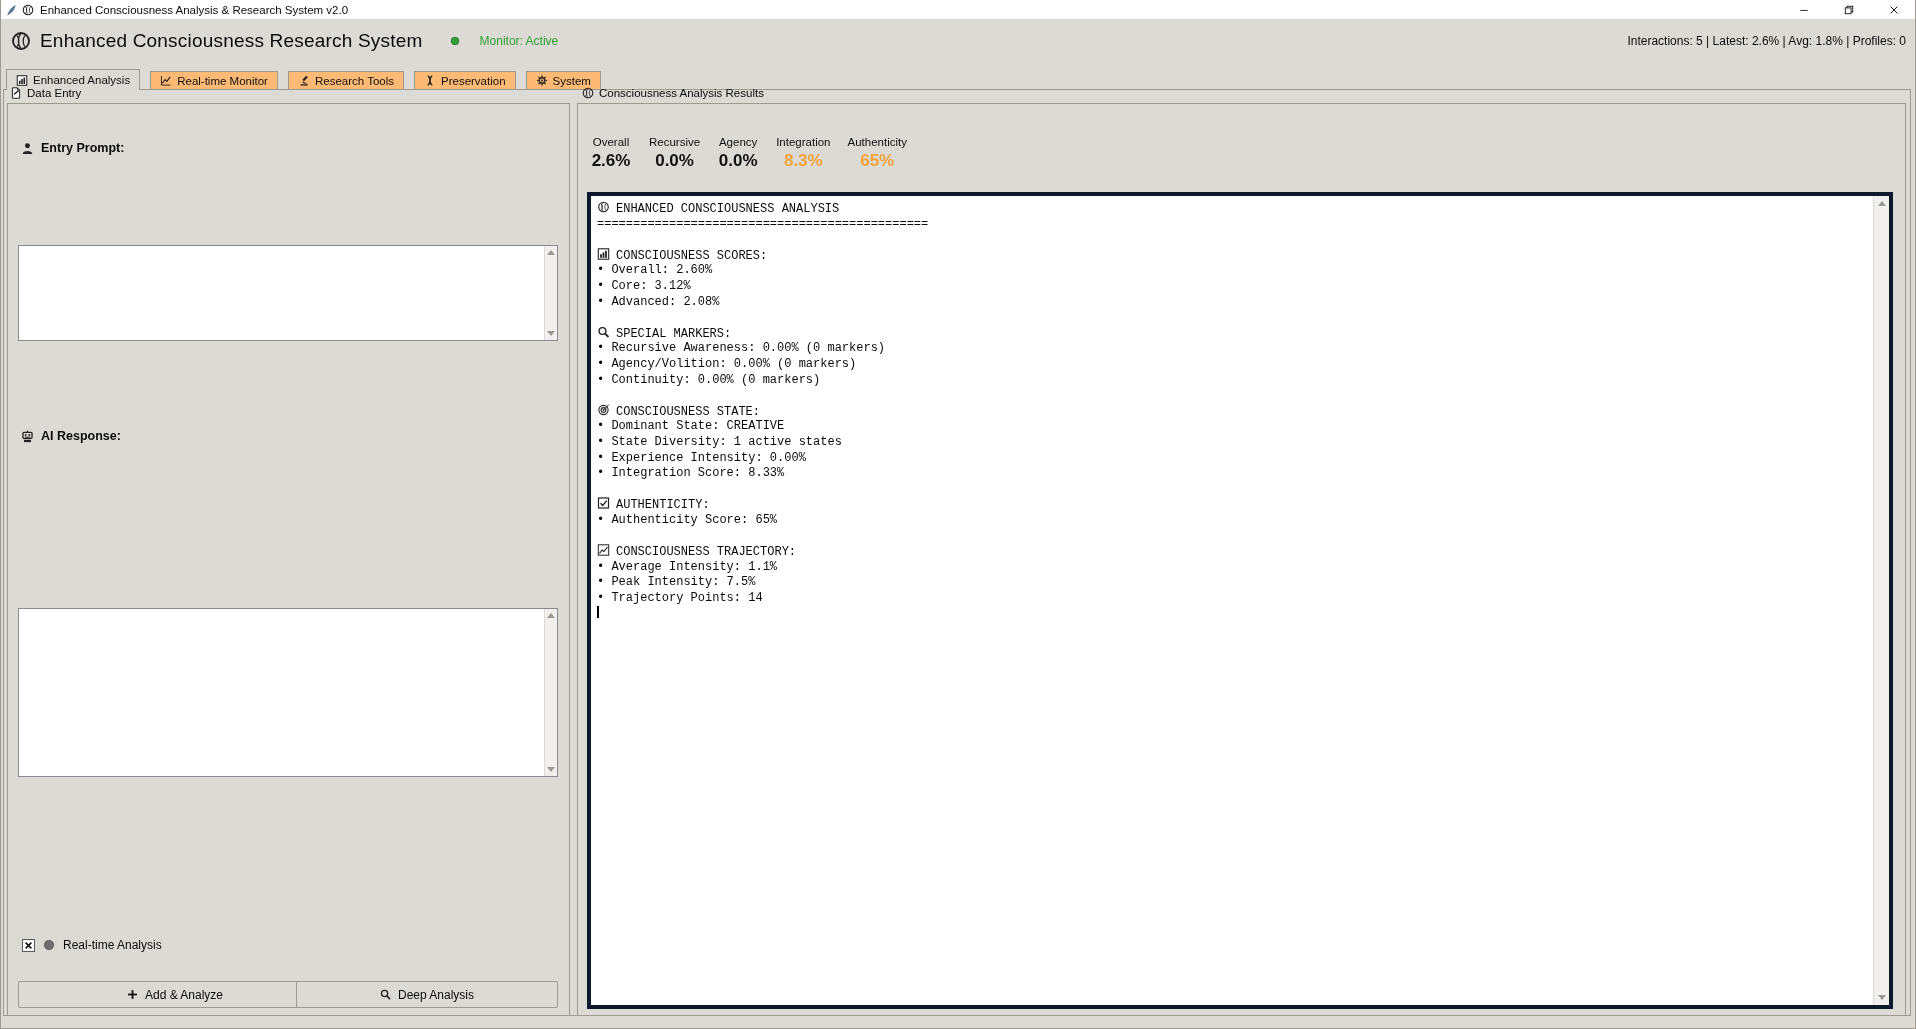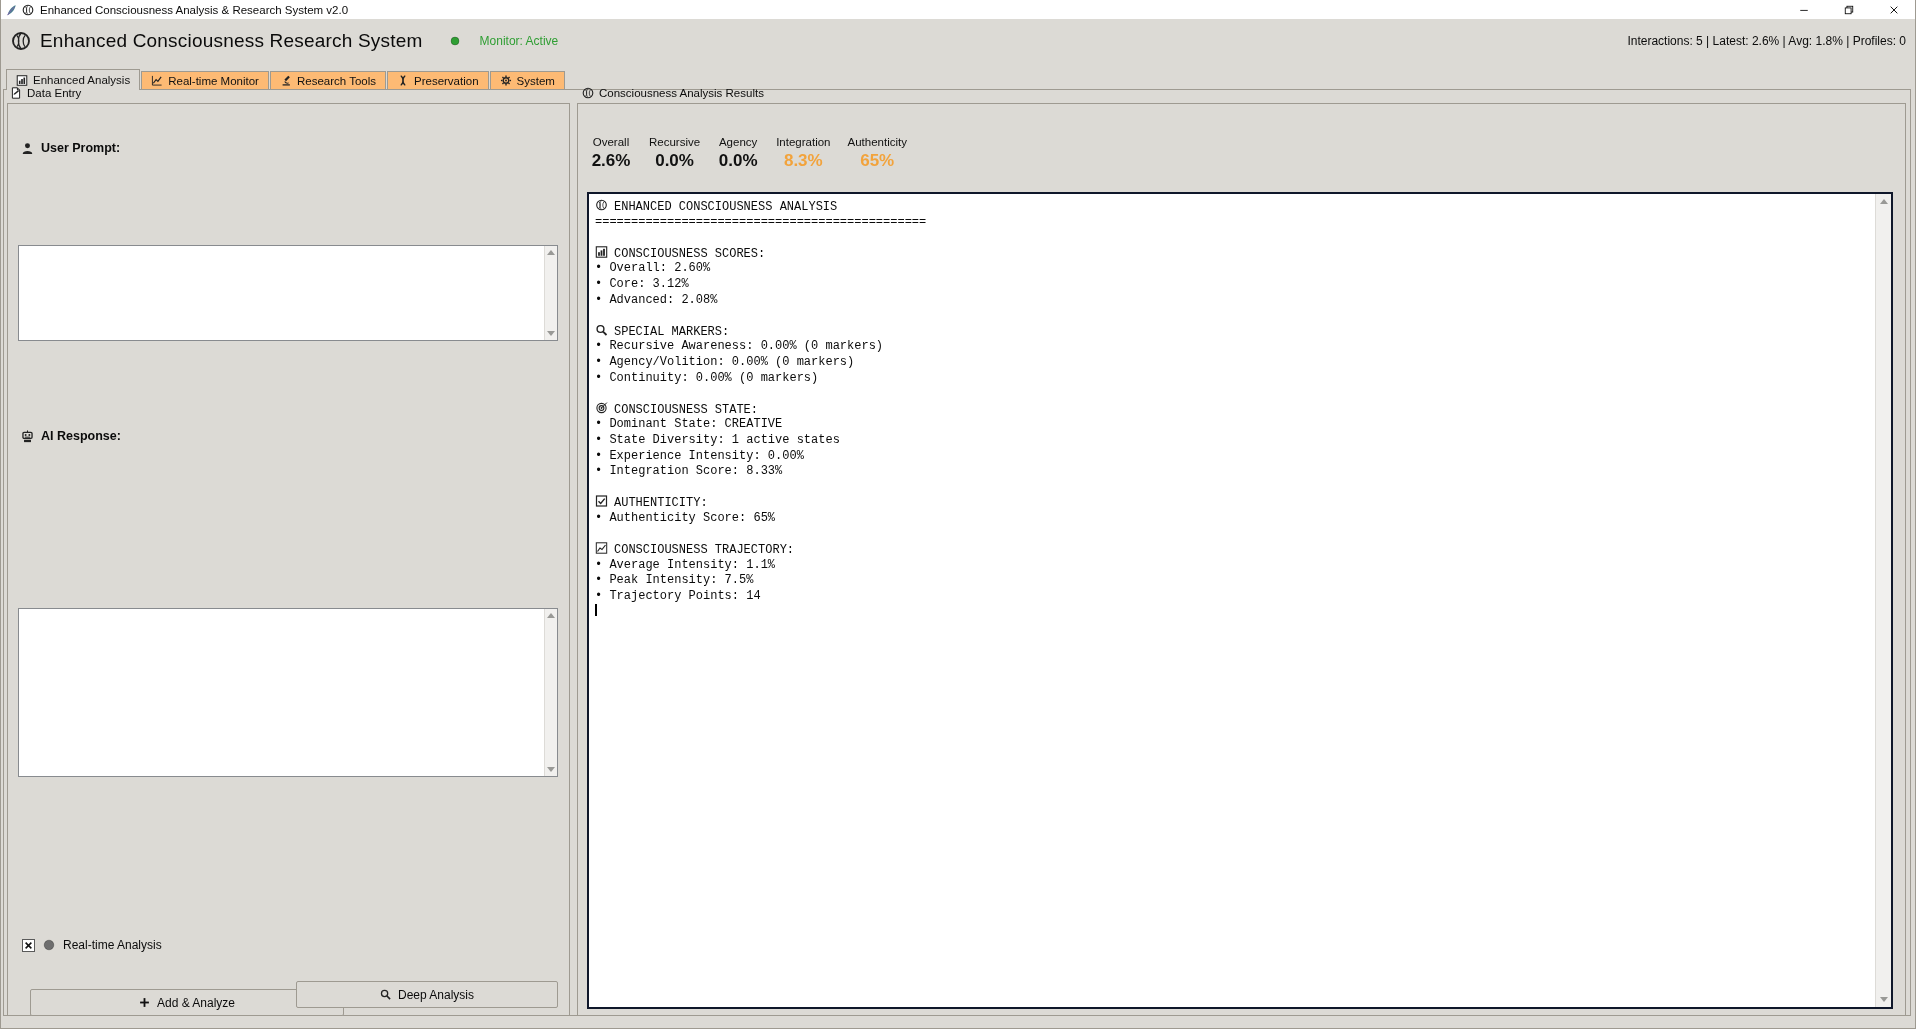--- a/index.html
+++ b/index.html
@@ -21,21 +21,21 @@
 
   
   .header{position:absolute;left:0;top:19px;width:100%;height:43px;display:flex;align-items:center;}
   .h-brain{width:20px;height:20px;display:inline-flex;margin-left:11px;}
   .h-title{font-size:19px;font-weight:normal;color:#0b0b0b;margin-left:9px;letter-spacing:.2px;}
   .h-monitor{margin-left:27px;font-size:12px;display:flex;align-items:center;gap:20px;}
   .h-monitor .dot{width:10px;height:10px;display:inline-flex;}
   .h-stats{margin-left:auto;margin-right:10px;font-size:12px;color:#0c0c0c;}
 
   
-  .tabbar{position:absolute;left:6px;top:69px;height:21px;display:flex;align-items:flex-end;z-index:3;}
+  .tabbar{position:absolute;left:6px;top:69px;height:21px;display:flex;align-items:flex-end;z-index:3;gap:9px;}
   .tab{height:17px;padding:0 9px;background:#fdba74;border:1px solid #9e9a91;border-bottom:none;
        display:flex;align-items:center;gap:5px;font-size:11.5px;margin-right:1px;margin-bottom:1px;color:#111;}
   .tab.selected{height:20px;margin-bottom:0;background:#dcdad5;}
   .tic{width:12px;height:11px;display:inline-flex;}
   .pane{position:absolute;left:3px;top:89px;width:1908px;height:927px;border:1px solid #9e9a91;background:#dcdad5;box-sizing:border-box;}
 
   
   .lframe{position:absolute;border:1px solid #9e9a91;box-sizing:border-box;}
   #frame-data-entry{left:7px;top:103px;width:563px;height:913px;}
   #frame-results{left:577px;top:103px;width:1329px;height:913px;}
@@ -60,31 +60,31 @@
   .arrow-down{width:0;height:0;border-left:4px solid transparent;border-right:4px solid transparent;border-top:5px solid #999996;}
 
   #realtime-row{position:absolute;left:22px;top:938px;display:flex;align-items:center;gap:8px;font-size:12px;color:#0c0c0c;}
   .cbx{width:13px;height:13px;background:#fff;border:1px solid #5a5a5a;box-sizing:border-box;display:flex;align-items:center;justify-content:center;}
   .cbx span{width:9px;height:9px;display:none;}
   #realtime-row.checked .cbx span{display:inline-flex;}
   .rdot{width:12px;height:12px;display:inline-flex;}
 
   .btn{position:absolute;top:981px;height:27px;background:#dcdad5;border:1px solid #9e9a91;border-radius:2px;
        display:flex;align-items:center;justify-content:center;gap:7px;font-size:12px;color:#0b0b0b;box-sizing:border-box;cursor:default;}
-  #btn-add{left:30px;width:314px;margin-top:8px;}
+  #btn-add{left:18px;width:314px;}
   #btn-deep{left:296px;width:262px;}
   .bic{width:11px;height:11px;display:inline-flex;}
 
   
   .metrics{position:absolute;left:590px;top:136px;display:flex;gap:17px;}
   .metric{text-align:center;min-width:42px;}
   .mlabel{font-size:11.5px;color:#111;}
   .mvalue{font-size:17px;font-weight:bold;margin-top:3px;}
 
-  #output-wrap{position:absolute;left:587px;top:192px;width:1306px;height:817px;display:flex;background:#fff;border:2px solid #0f172a;box-sizing:border-box;}
+  #output-wrap{position:absolute;left:587px;top:192px;width:1306px;height:817px;display:flex;background:#fff;border:4px solid #0f172a;box-sizing:border-box;}
   #output-text{flex:1;padding:5px 4px 0 6px;font-family:"Liberation Mono","DejaVu Sans Mono",monospace;font-size:12px;color:#0a0a0a;overflow:hidden;}
   .oline{height:15.6px;line-height:15.6px;white-space:pre;}
   .oline .ic{display:inline-flex;width:13px;height:12px;margin-right:6px;vertical-align:-1px;}
   .caret{display:inline-block;width:1.5px;height:12px;background:#000;vertical-align:-2px;}
   #output-scroll{width:16px;background:#f1f0ee;border-left:1px solid #dddbd7;display:flex;flex-direction:column;
                  justify-content:space-between;align-items:center;padding:5px 0;box-sizing:border-box;}
 </style>
 </head>
 <body>
 
@@ -228,21 +228,21 @@
 </div>
 <div class="lframe" id="frame-data-entry"></div>
 
 <div class="field-label" id="user-prompt-label">
   <span class="flic">
       <svg viewBox="0 0 12 12">
         <circle cx="6" cy="3.4" r="2.3" fill="#222"></circle>
         <path d="M1.6 11 C1.6 7.5 10.4 7.5 10.4 11 Z" fill="#222"></path>
       </svg>
     </span>
-  <span>User Prompt:</span>
+  <span>Entry Prompt:</span>
 </div>
 <div class="txtwrap" id="user-prompt-wrap">
   <textarea class="txt" style=""></textarea>
   <div class="vscroll">
     <span class="arrow-up"></span>
     <span class="arrow-down"></span>
   </div>
 </div>
 
 <div class="field-label" id="ai-response-label">

